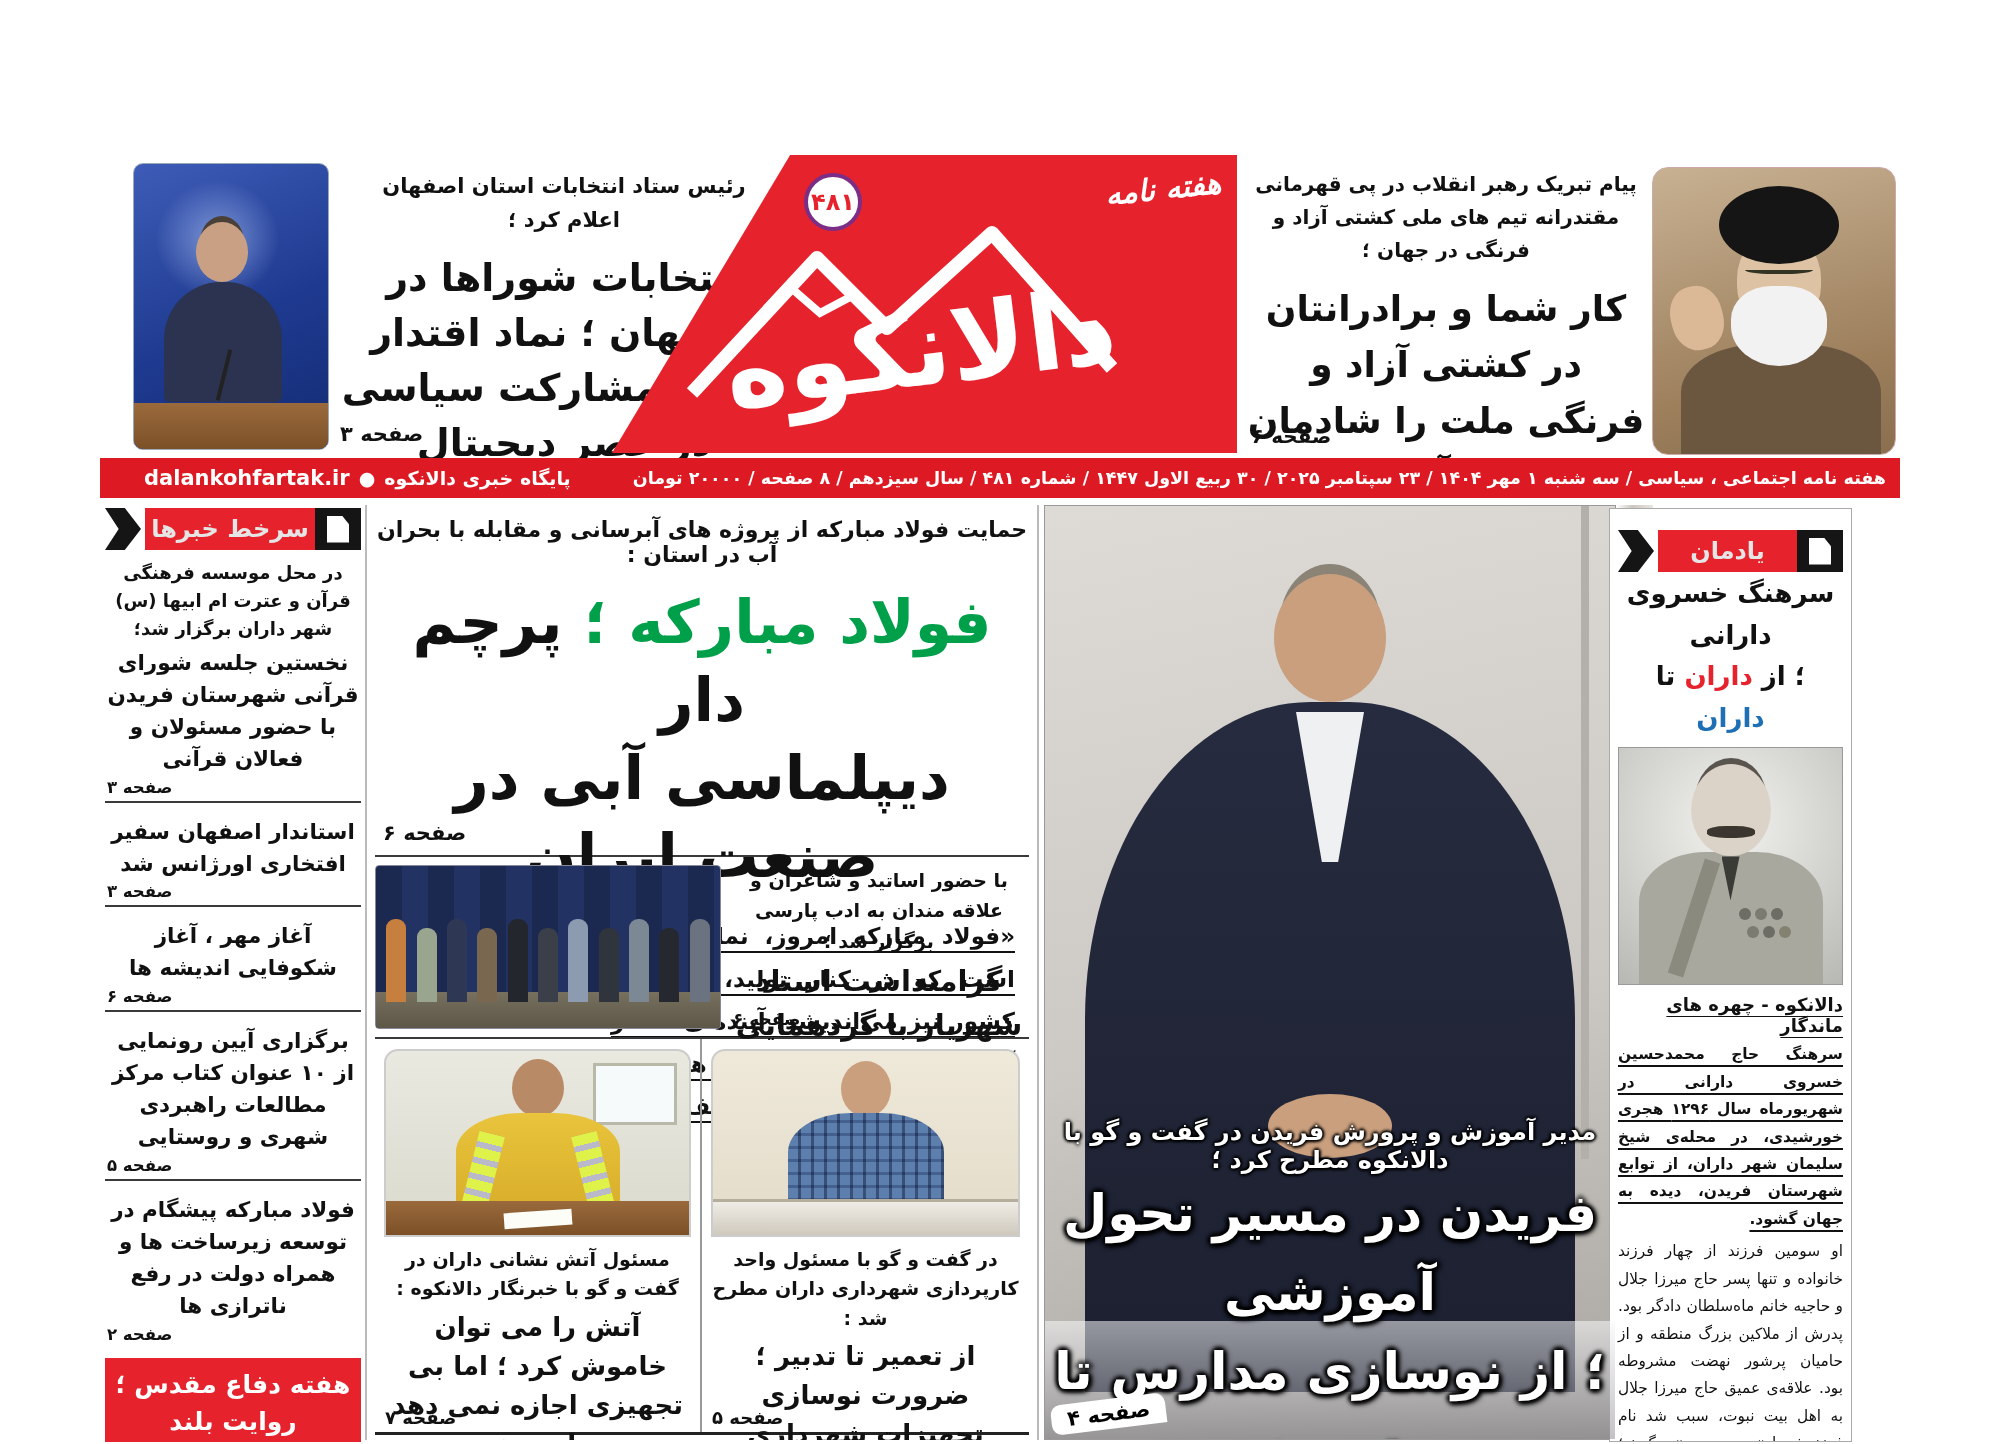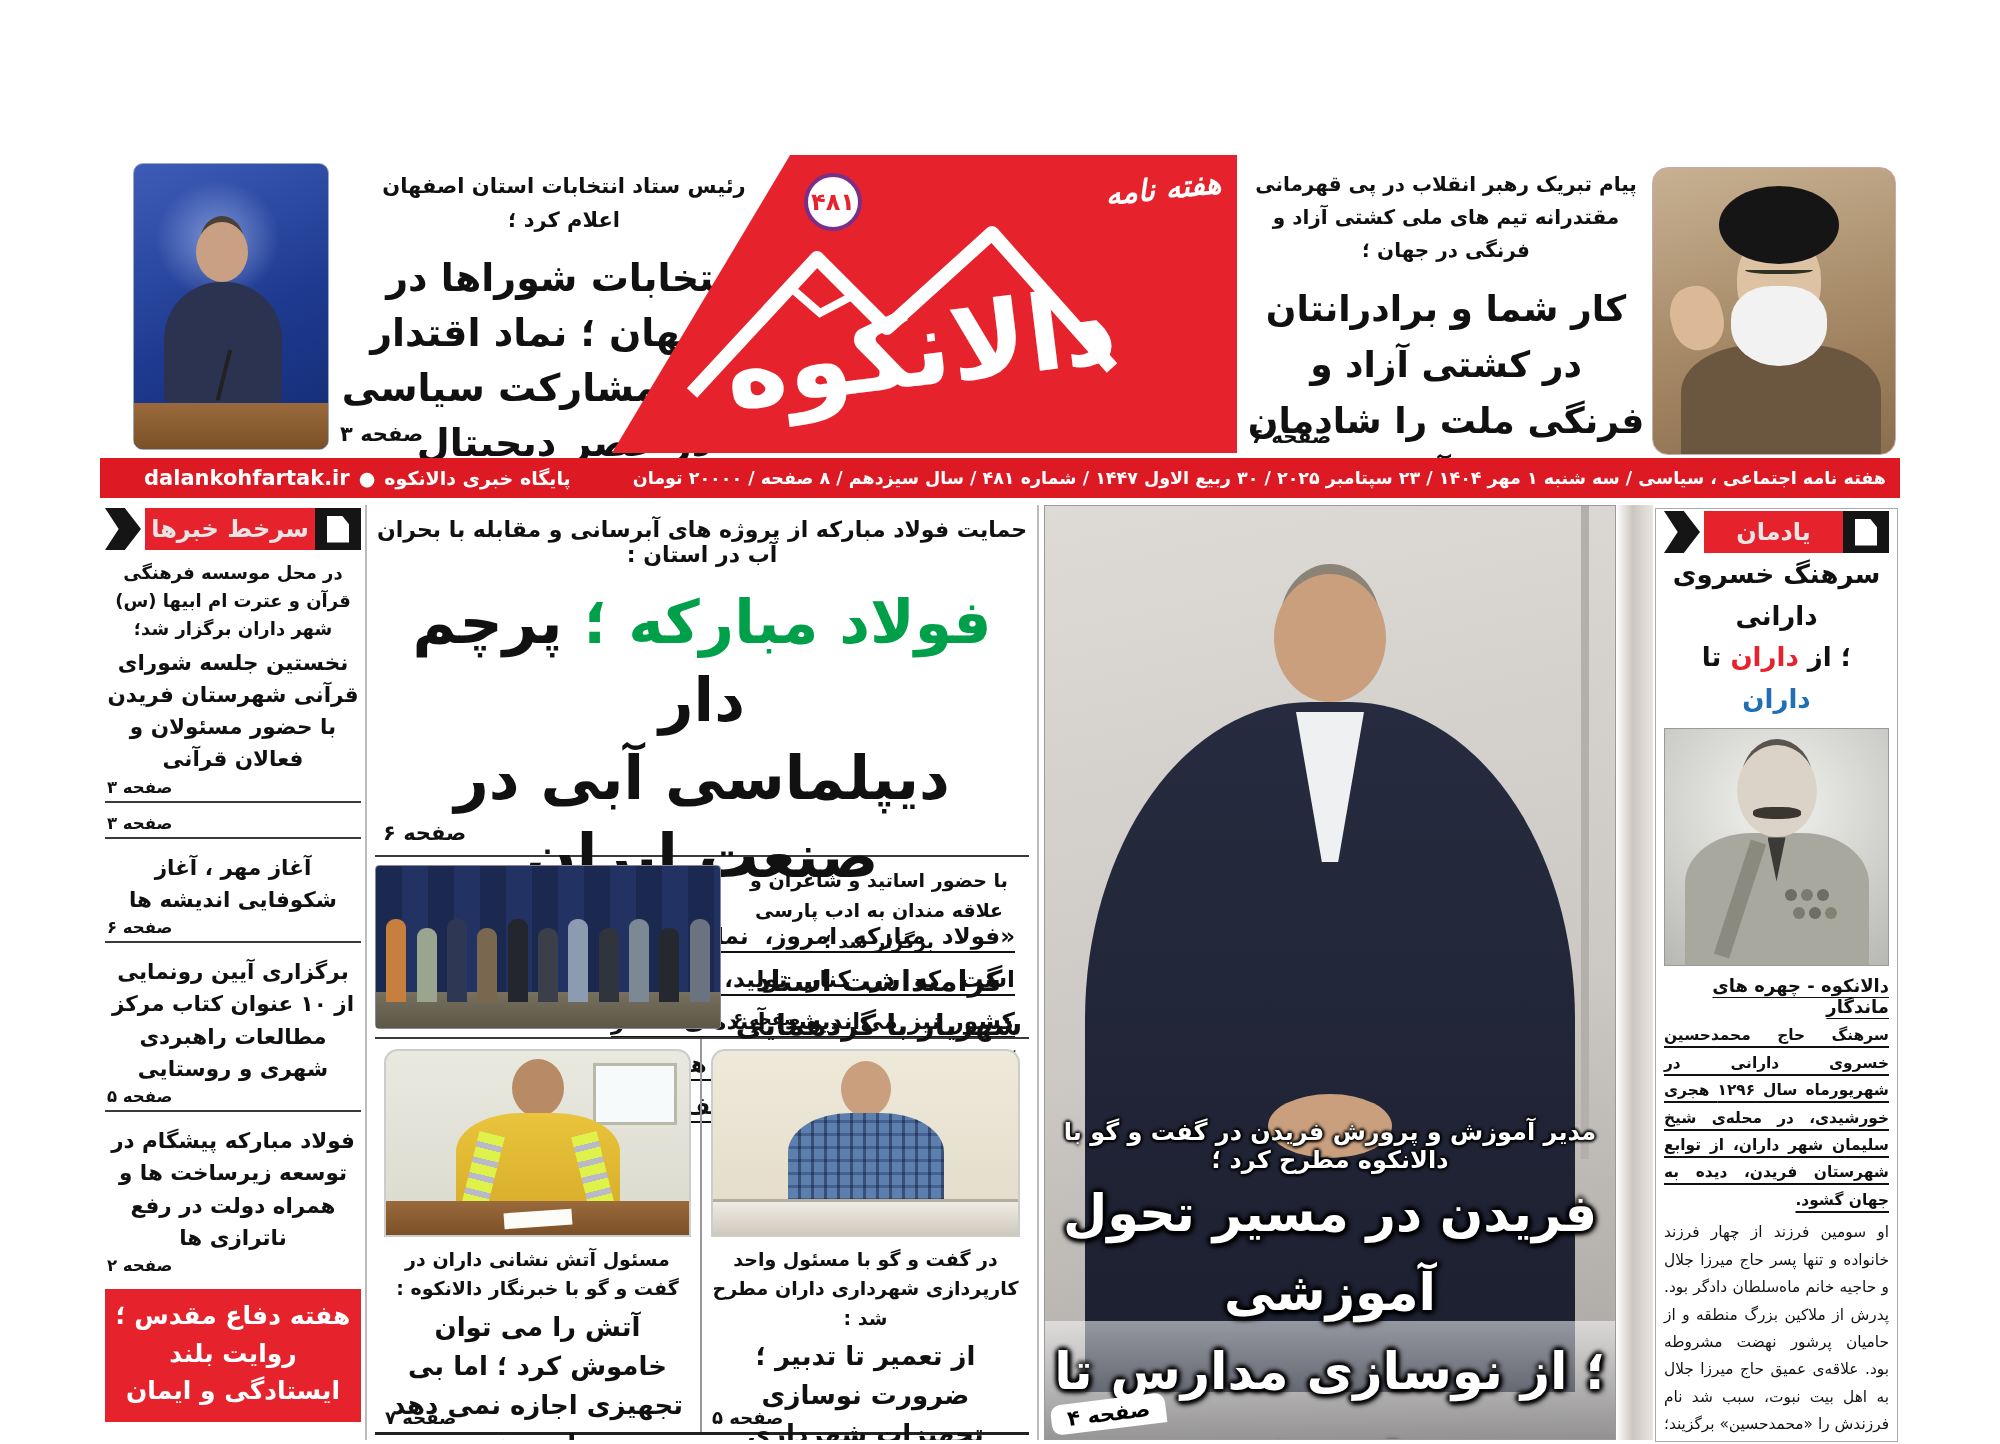--- a/index.html
+++ b/index.html
@@ -92,22 +92,22 @@
     text-shadow:2px 0 3px #000,-2px 0 3px #000,0 2px 3px #000,0 -2px 3px #000}
   #feature .f-h{position:absolute;left:0;right:0;top:668px;text-align:center;color:#fff;z-index:5;
     font-size:51px;font-weight:900;line-height:1.55;letter-spacing:-2px;
     text-shadow:3px 0 4px #000,-3px 0 4px #000,0 3px 4px #000,0 -3px 4px #000,2px 2px 6px #000}
   #feature .f-pg{position:absolute;left:6px;bottom:10px;z-index:6;background:#fff;color:#000;
     font-size:21px;font-weight:900;padding:3px 16px;border-radius:10px 10px 0 10px;transform:rotate(-7deg)}
   #gutter{position:absolute;left:1616px;top:505px;width:37px;height:935px;
     background:linear-gradient(90deg,#fff 0%,#cbc6bf 45%,#e9e6e1 100%)}
 
   
-  #right-col{position:absolute;left:1655px;top:508px;width:243px;height:934px;border:1.5px solid #aaa;
-    padding:2px 8px;overflow:hidden;background:#fff}
+  #right-col{position:absolute;left:1609px;top:508px;width:243px;height:934px;border:1.5px solid #aaa;
+    padding:21px 8px;overflow:hidden;background:#fff}
   #rc-title{text-align:center;font-size:26px;font-weight:900;line-height:1.6;margin-top:1px;letter-spacing:-1px}
   #rc-title .w-red{color:var(--red)}
   #rc-title .w-blue{color:var(--blue)}
   #rc-photo{height:238px;margin-top:8px;border:1px solid #999;filter:grayscale(12%)}
   #rc-cap{font-size:18px;font-weight:900;text-decoration:underline;text-underline-offset:5px;margin-top:9px}
   .rc-p{font-size:15.4px;line-height:1.78;text-align:justify;margin-top:5px}
   .rc-p.first{font-weight:700;text-decoration:underline;text-decoration-thickness:1.5px;text-underline-offset:6px}
 
   
   .head{position:absolute;border-radius:50%}
@@ -240,20 +240,21 @@
       <div class="bar">سرخط خبرها</div>
       <div class="pennant"></div>
     </div>
 
     <div class="sb-item">
       <div class="kick">در محل موسسه فرهنگی قرآن و عترت ام ابیها (س) شهر داران برگزار شد؛</div>
       <div class="ttl">نخستین جلسه شورای قرآنی شهرستان فریدن با حضور مسئولان و فعالان قرآنی</div>
       <span class="pg">صفحه ۳</span>
     </div>
     <div class="sb-item">
+      <div class="ttl">استاندار اصفهان سفیر افتخاری اورژانس شد</div>
       <span class="pg">صفحه ۳</span>
     </div>
     <div class="sb-item">
       <div class="ttl">آغاز مهر ، آغاز شکوفایی اندیشه ها</div>
       <span class="pg">صفحه ۶</span>
     </div>
     <div class="sb-item">
       <div class="ttl">برگزاری آیین رونمایی از ۱۰ عنوان کتاب مرکز مطالعات راهبردی شهری و روستایی</div>
       <span class="pg">صفحه ۵</span>
     </div>

